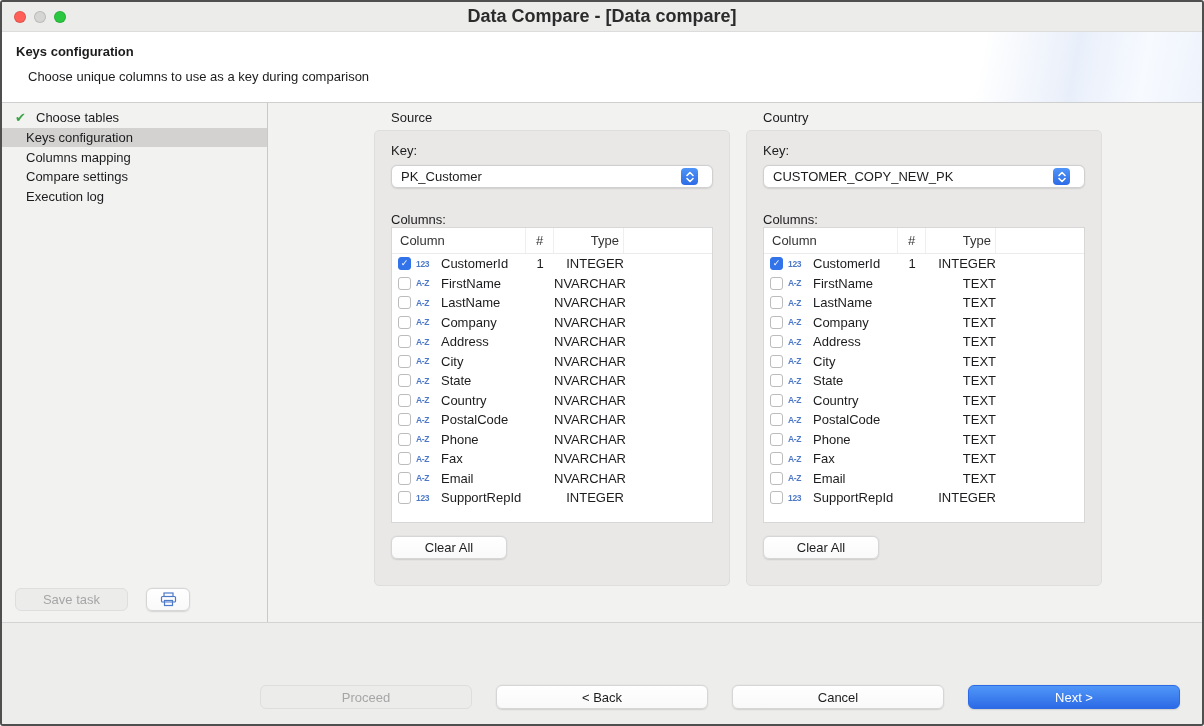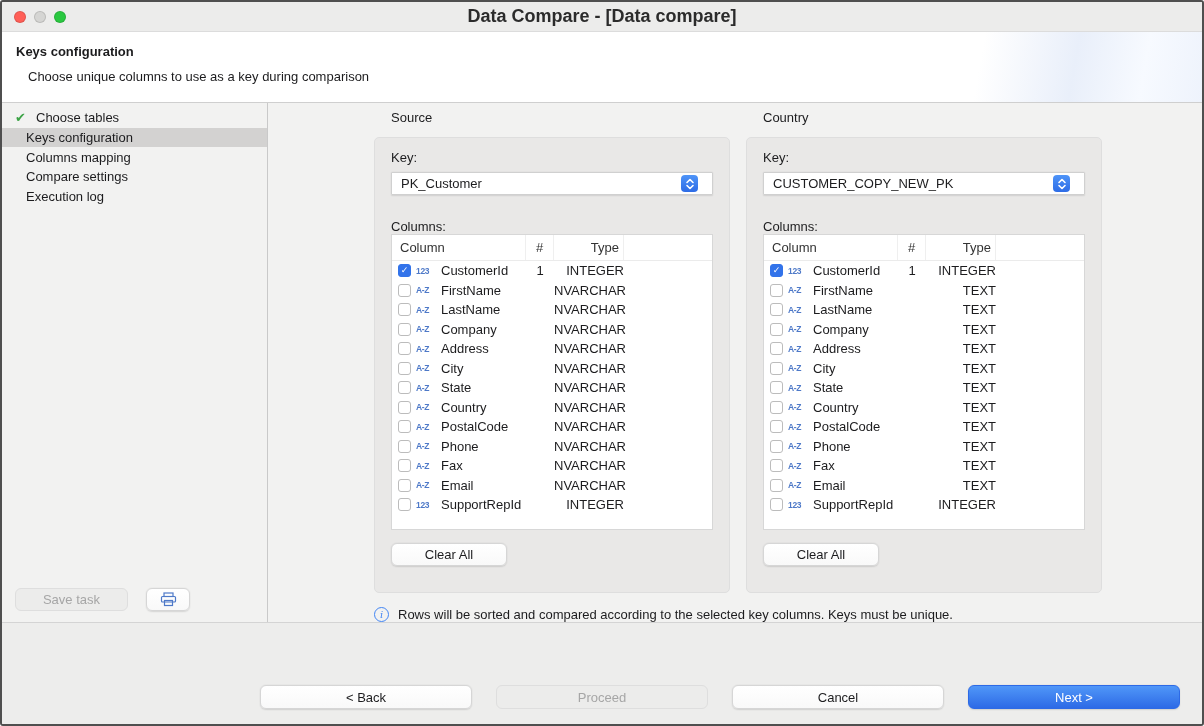--- a/index.html
+++ b/index.html
@@ -27,25 +27,25 @@
   .content{flex:0 0 519px;display:flex;background:#f2f2f1}
   .sidebar{flex:0 0 266px;border-right:1px solid #c9c9c9;position:relative;padding-top:5px}
   .side-item{height:19.7px;display:flex;align-items:center;padding-left:24px}
   .side-item.completed{padding-left:13px}
   .side-item.selected{background:#d3d2d1}
   .check{width:16px;margin-right:5px;color:#3ba345;font-weight:bold;font-size:13px;line-height:1}
   .side-bottom{position:absolute;left:13px;bottom:11px;display:flex;gap:18px;align-items:center}
 
   .main{flex:1;position:relative}
   .panels{display:flex;gap:16px;padding:7px 0 0 106px}
-  .panel-label{margin:0 0 12px 17px;height:15px;color:#1c1c1e}
+  .panel-label{margin:0 0 5px 17px;height:15px;color:#1c1c1e}
   .panel{width:356px;height:456px;background:#e9e8e7;border:1px solid #dedede;border-radius:5px;padding:12px 16px}
 
   .key-label{margin-bottom:7px}
-  .dropdown{height:23px;background:#fff;border:1px solid #d0d0d0;border-radius:1px;display:flex;align-items:center;padding:0 14px 0 9px;box-shadow:0 0.5px 1.5px rgba(0,0,0,.1)}
+  .dropdown{height:23px;background:#fff;border:1px solid #d0d0d0;border-radius:6px;display:flex;align-items:center;padding:0 14px 0 9px;box-shadow:0 0.5px 1.5px rgba(0,0,0,.1)}
   .dd-text{flex:1;white-space:nowrap;overflow:hidden}
   .dd-stepper{width:17px;height:17px;border-radius:4px;background:linear-gradient(#4e94f8,#2e6ce6);display:flex;align-items:center;justify-content:center;flex:0 0 17px}
 
   .cols-label{margin:24px 0 0}
   .table{height:296px;background:#fff;border:1px solid #d7d7d7;overflow:hidden}
   .thead{display:grid;grid-template-columns:134px 28px 70px 1fr;height:26px;border-bottom:1px solid #ebebeb;color:#333}
   .th{display:flex;align-items:center;height:100%;padding:0 4px;border-right:1px solid #efefef}
   .th:last-child{border-right:none}
   .th-name{padding-left:8px}
   .th-ord{justify-content:center}
@@ -442,30 +442,26 @@
                     <span></span>
                   </div>
                 </div>
             </div>
             <button class="btn clear-btn">Clear All</button>
           </div>
         </div>
 
       </div>
 
-      <div class="info">
-        <span class="info-icon"></span>
-        <span>Rows will be sorted and compared according to the selected key columns. Keys must be unique.</span>
-      </div>
     </div>
 
   </div>
 
   <div class="footer">
     <div class="btn-row">
+      <button class="btn big disabled">Proceed</button>
       <button class="btn big">&lt; Back</button>
-      <button class="btn big disabled">Proceed</button>
       <button class="btn big">Cancel</button>
       <button class="btn big primary">Next &gt;</button>
     </div>
   </div>
 
 </div>
 
 </body></html>

